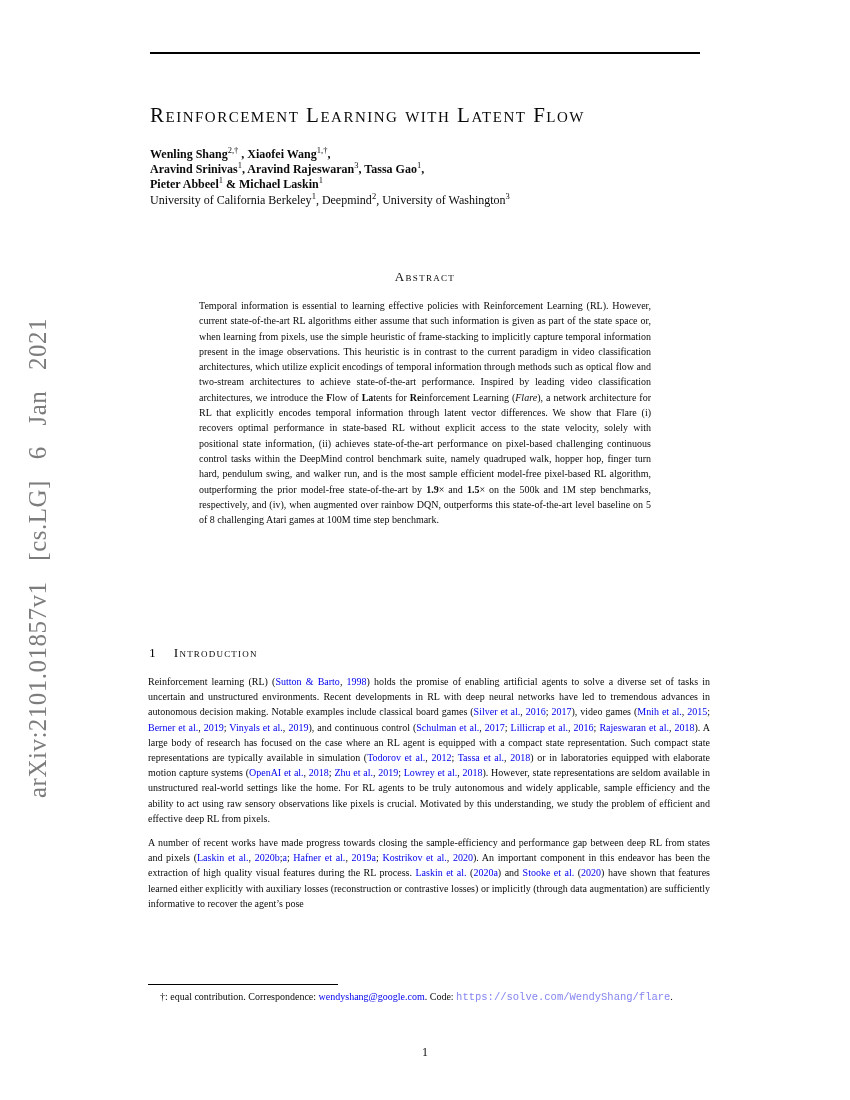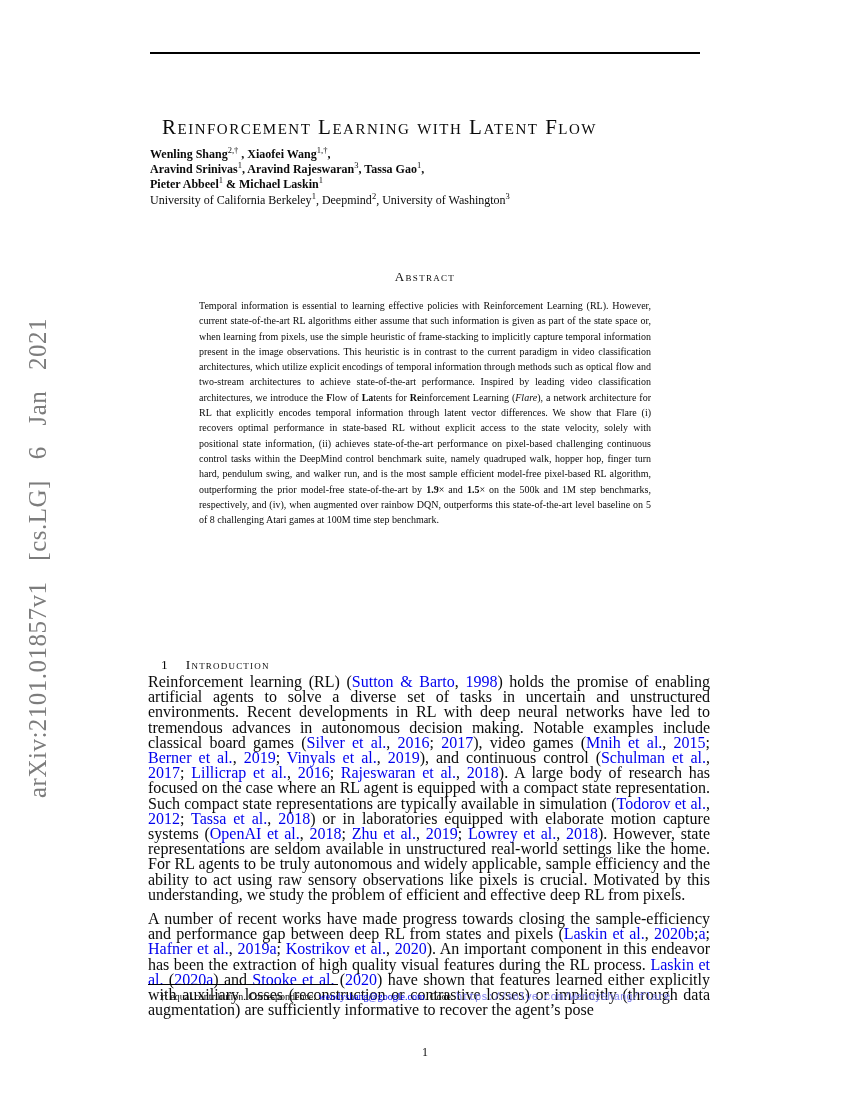--- a/index.html
+++ b/index.html
@@ -11,45 +11,45 @@
   .watermark {
     position:absolute; top:558px; left:38px;
     transform:translate(-50%,-50%) rotate(-90deg);
     white-space:nowrap; font-size:25px; letter-spacing:0.5px; word-spacing:14px;
     color:var(--watermark,#7c7c7c);
   }
   .toprule {
     position:absolute; left:150px; top:52px; width:550px; height:2px; background:#000;
   }
   .title {
-    position:absolute; left:150px; top:103px; margin:12px;
+    position:absolute; left:150px; top:103px; margin:0;
     font-size:21px; font-weight:normal; font-variant:small-caps; letter-spacing:1.5px;
   }
   .authors {
     position:absolute; left:150px; top:147px; font-size:12px; line-height:15.2px;
   }
   sup { font-size:8.5px; line-height:0; }
   .abstract-heading {
     position:absolute; left:150px; top:269px; width:550px; margin:0;
     text-align:center; font-size:13px; font-weight:normal;
     font-variant:small-caps; letter-spacing:1.3px;
   }
   .abstract-body {
     position:absolute; left:199px; top:298px; width:452px;
     font-size:10px; line-height:15.3px; text-align:justify;font-family:Liberation Serif, serif;
   }
   .section-heading {
-    position:absolute; left:149px; top:645px; margin:12px;
+    position:absolute; left:149px; top:645px; margin:0;
     font-size:13.5px; font-weight:normal;
   }
   .section-heading .num { margin-right:18px; }
   .section-heading .lbl { font-variant:small-caps; letter-spacing:1.2px; }
   .intro {
     position:absolute; left:148px; top:674px; width:562px;
-    font-size:16px; line-height:15.2px; text-align:justify;
+    font-size:10px; line-height:15.2px; text-align:justify;
   }
   .intro p { margin:0 0 9px 0; }
   .cite { color:var(--cite,#0000EE); }
   a.email { color:var(--cite,#0000EE); text-decoration:none; cursor:pointer; }
   a.mono {
     font-family:"Liberation Mono", monospace; font-size:10.5px;
     color:var(--url,#8484F0); text-decoration:none; cursor:pointer;
   }
   .footnote-rule {
     position:absolute; left:148px; top:984px; width:190px; height:1px; background:#000;

